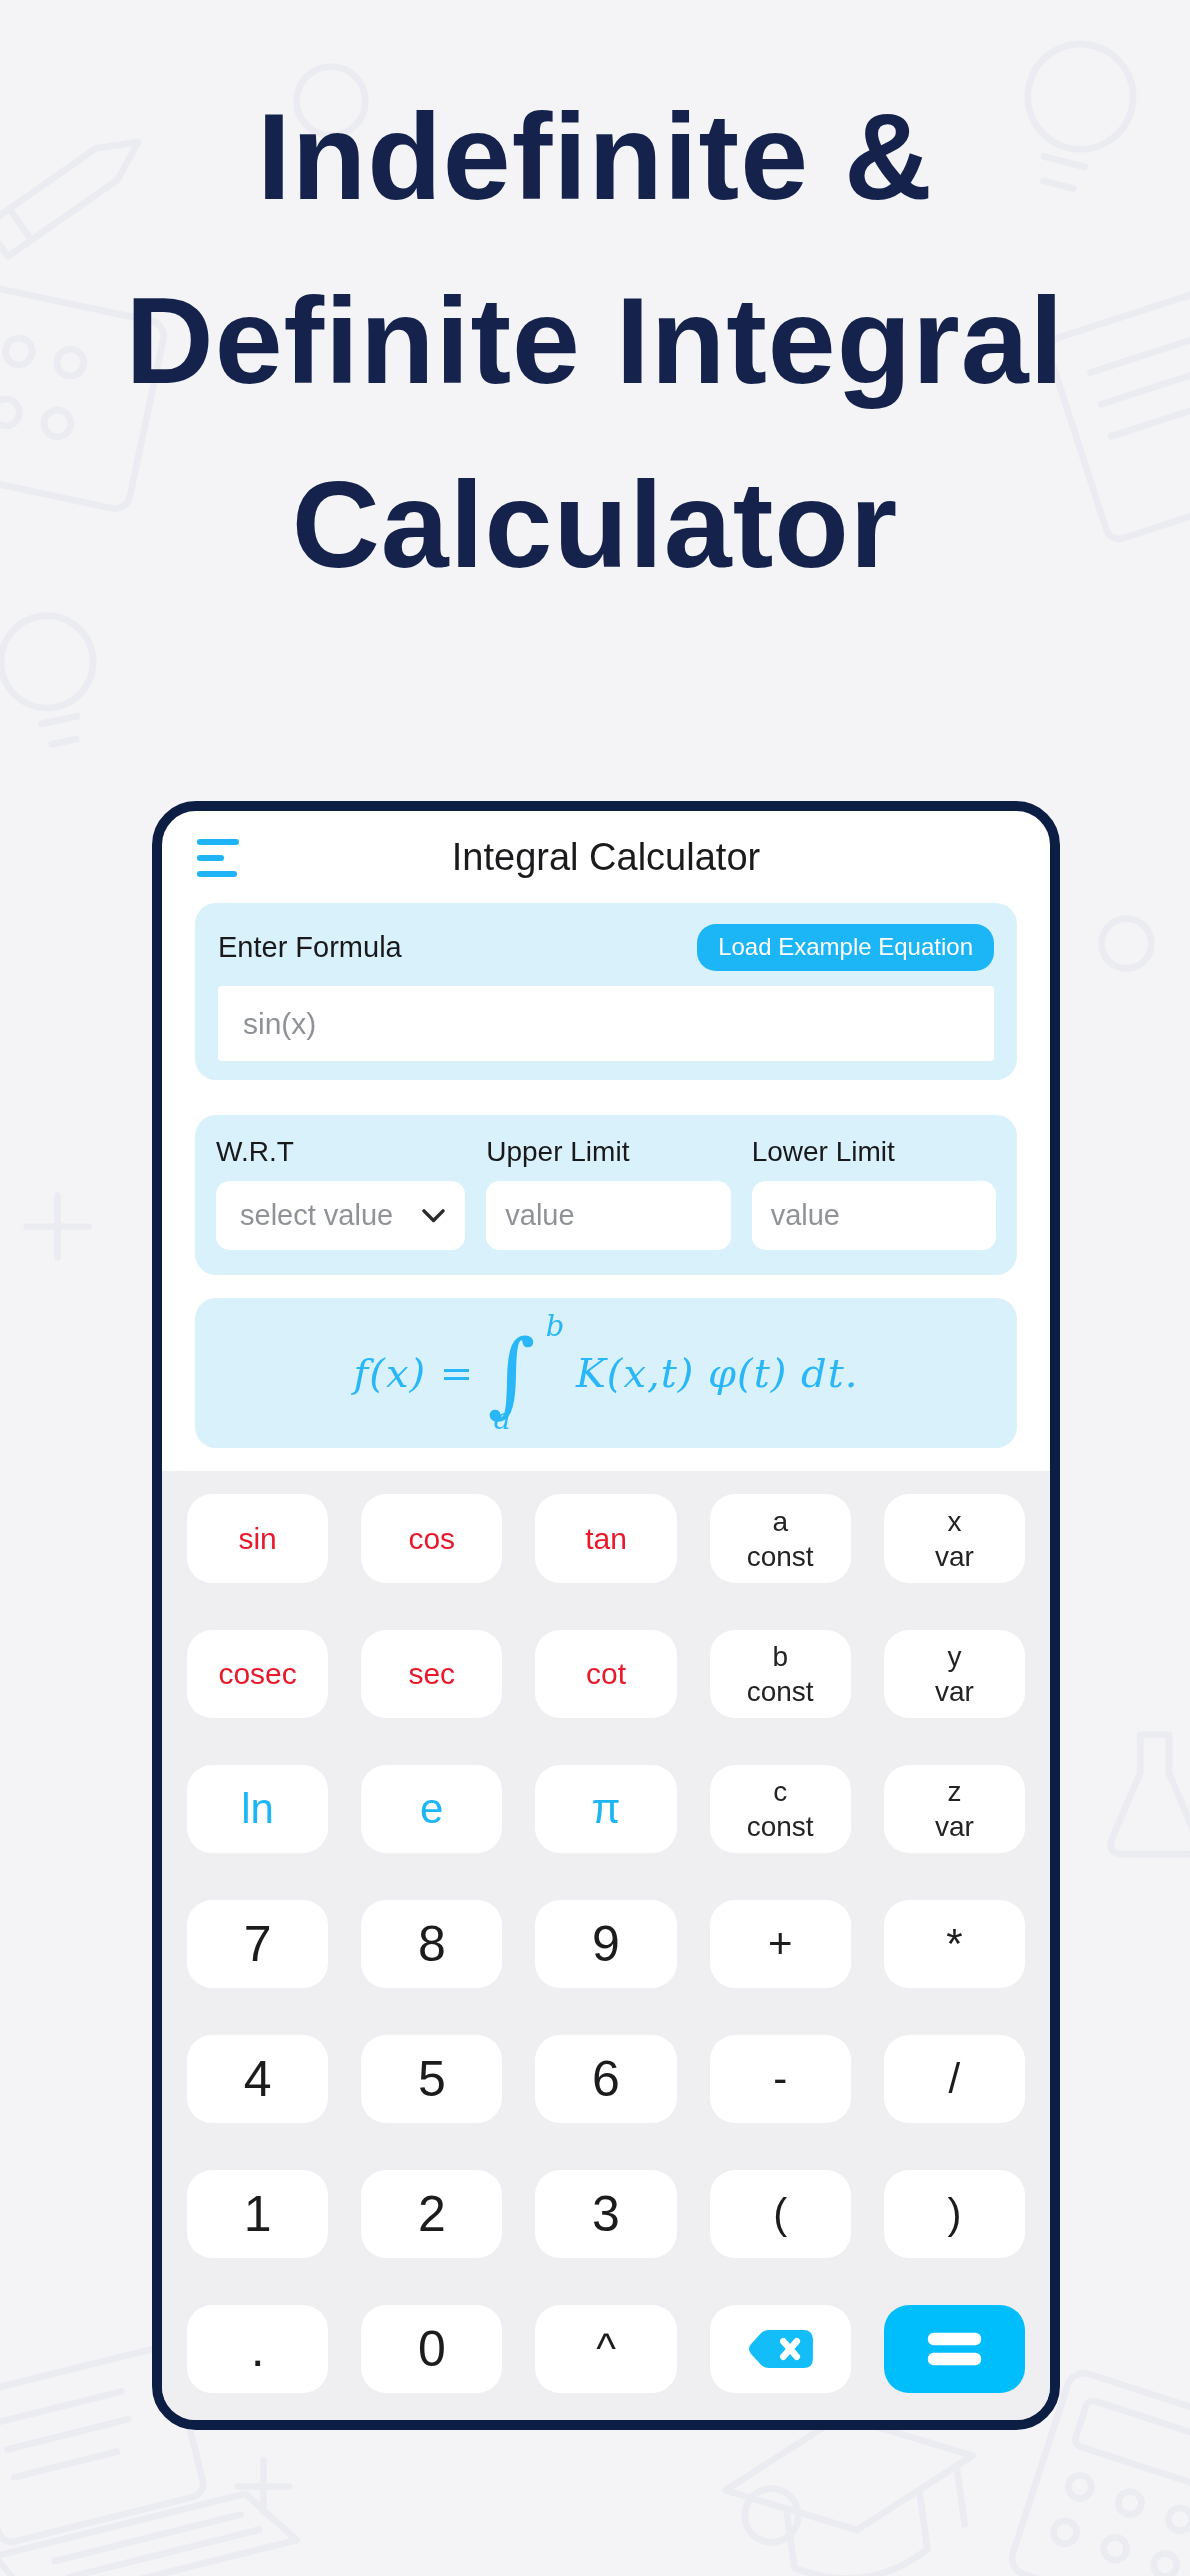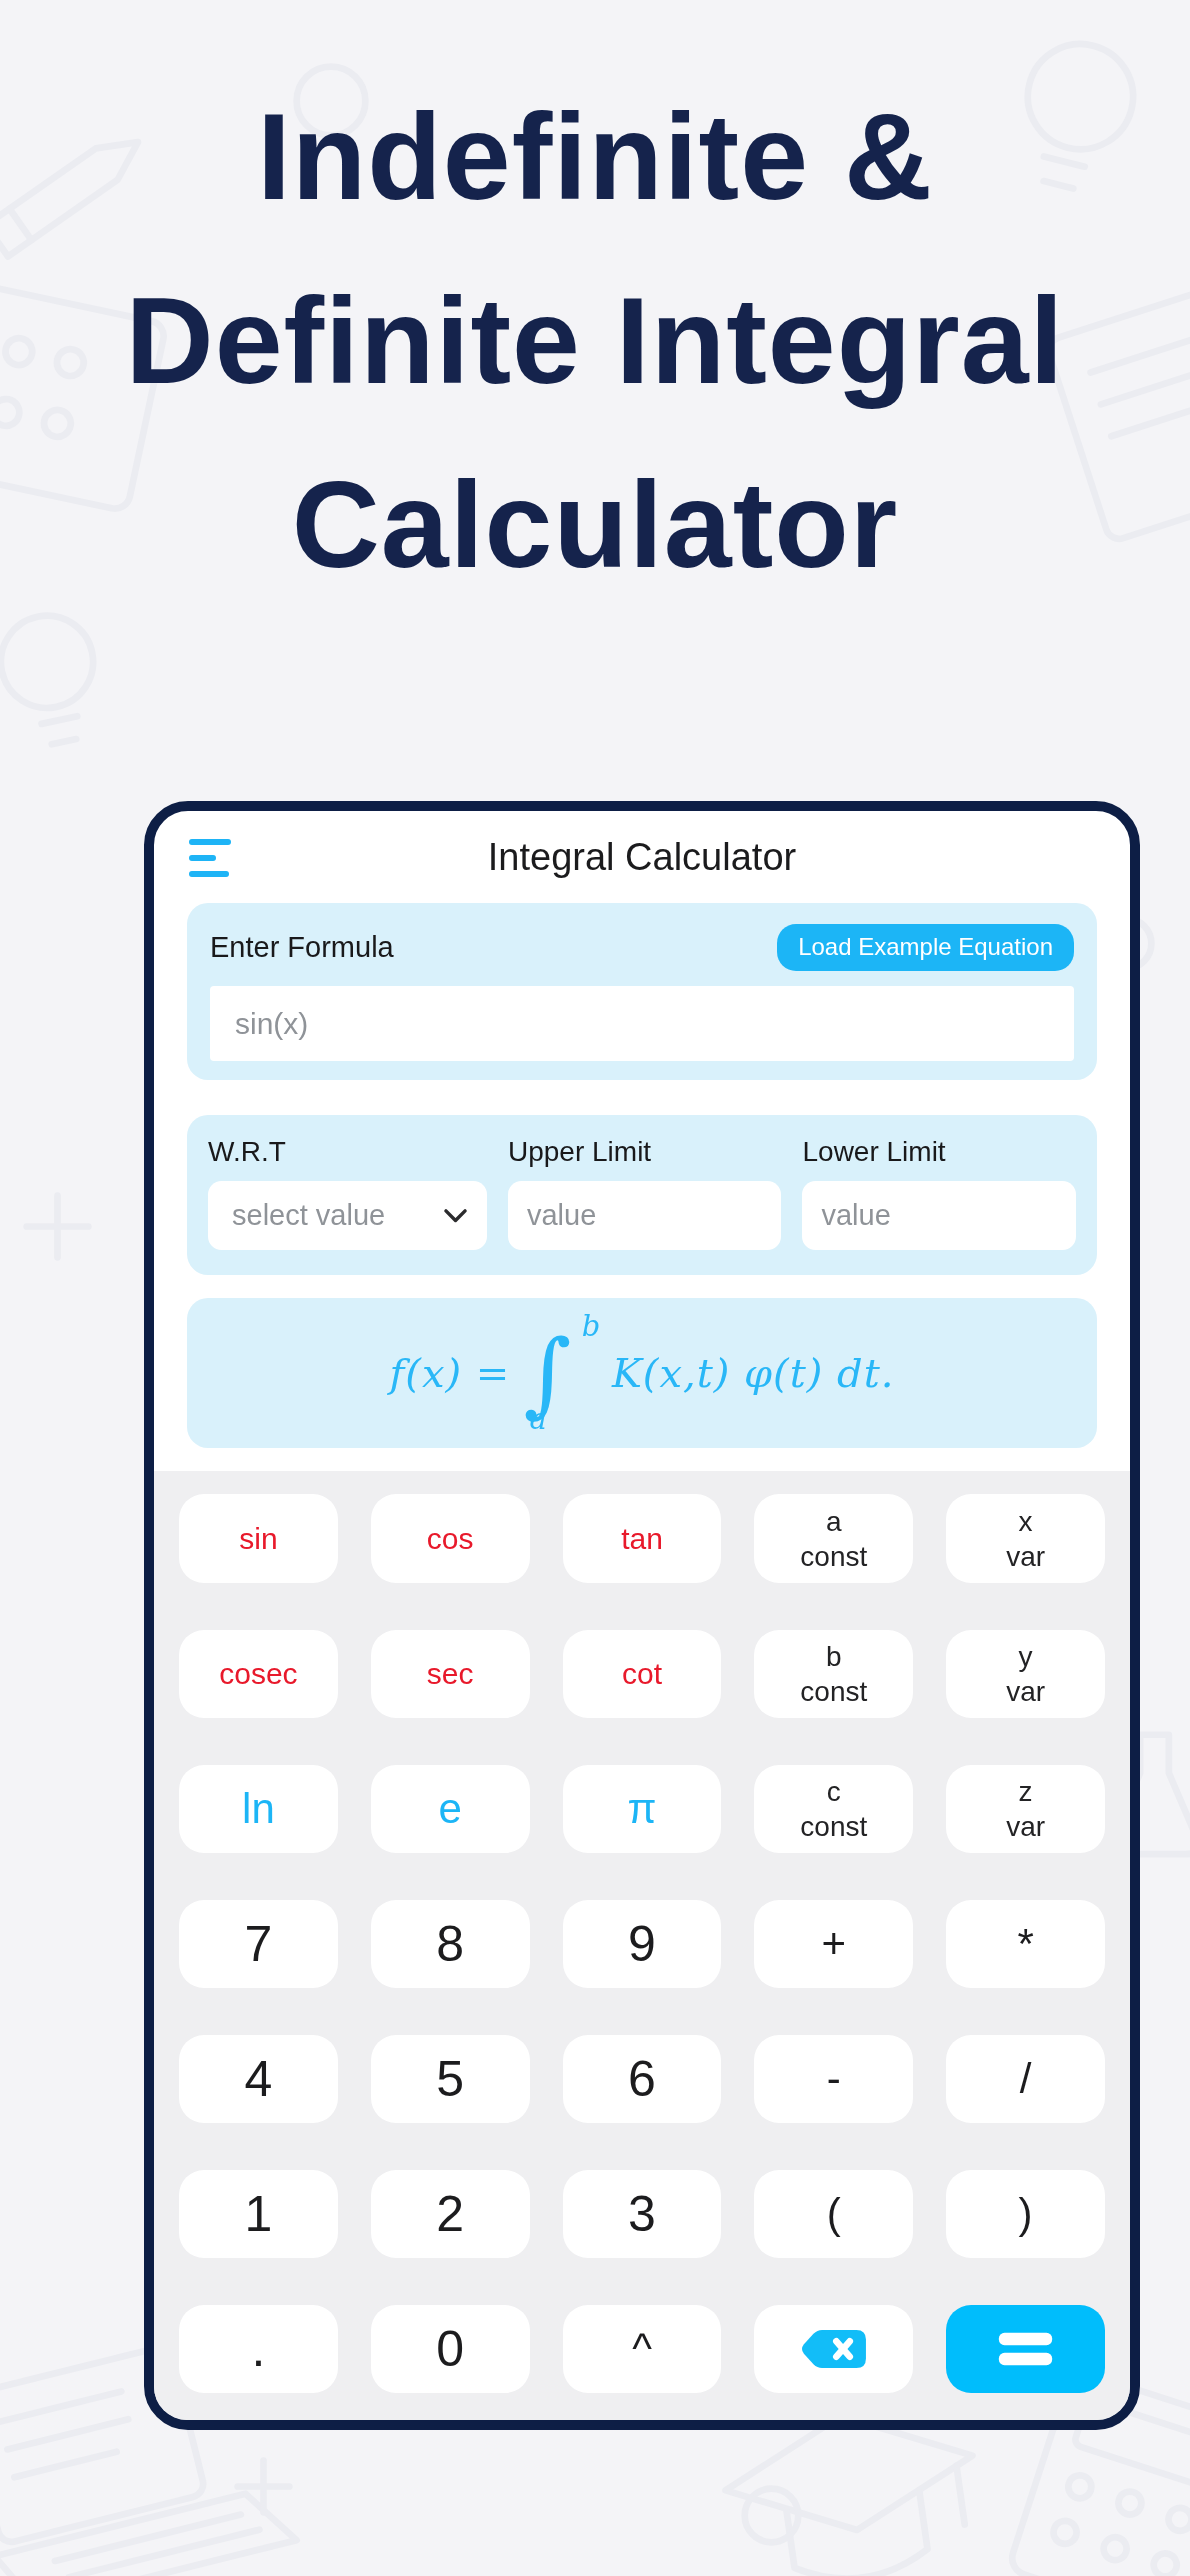--- a/index.html
+++ b/index.html
@@ -12,21 +12,21 @@
   .doodles svg{position:absolute;overflow:visible;}
   .doodles *{fill:none;stroke:#ebecf1;stroke-width:7;stroke-linecap:round;stroke-linejoin:round;}
 
   
   .hero{position:absolute;top:65px;left:0;width:100%;margin:0;z-index:1;
         text-align:center;font-weight:700;font-size:122px;line-height:184px;
         color:#15234c;letter-spacing:1px;}
   .hero span{display:block;}
 
   
-  .card{position:absolute;left:144px;top:801px;width:996px;height:1629px;z-index:2;
+  .card{position:absolute;left:152px;top:801px;width:908px;height:1629px;z-index:2;
         box-sizing:border-box;background:#ffffff;border:10.5px solid #0d1e45;
         border-radius:44px;display:flex;flex-direction:column;}
 
   .card-header{position:relative;height:82px;flex:0 0 auto;display:flex;
                align-items:center;justify-content:center;margin-top:5.8px;}
   .hamburger{position:absolute;left:35px;top:50%;transform:translateY(-50%);
              width:44px;height:38px;display:flex;flex-direction:column;
              justify-content:space-between;cursor:pointer;background:none;border:none;padding:0;}
   .hamburger i{display:block;height:5.8px;border-radius:2.9px;background:#1eb4f6;}
   .hamburger i:nth-child(1){width:42px;}

